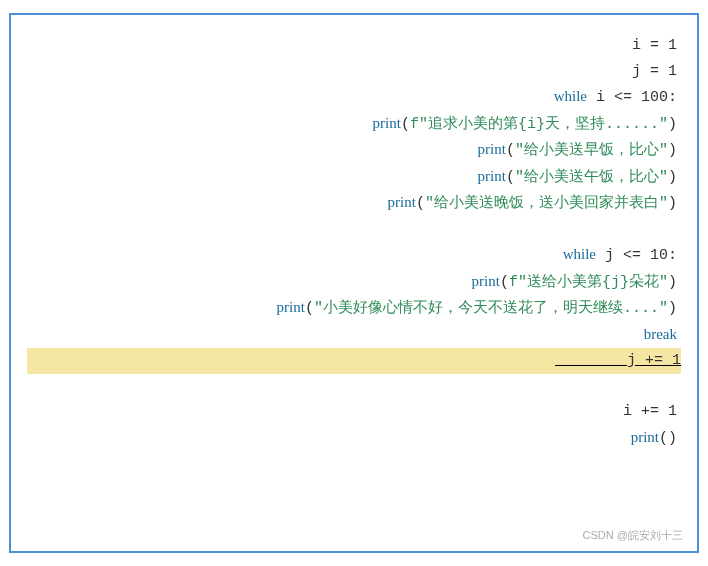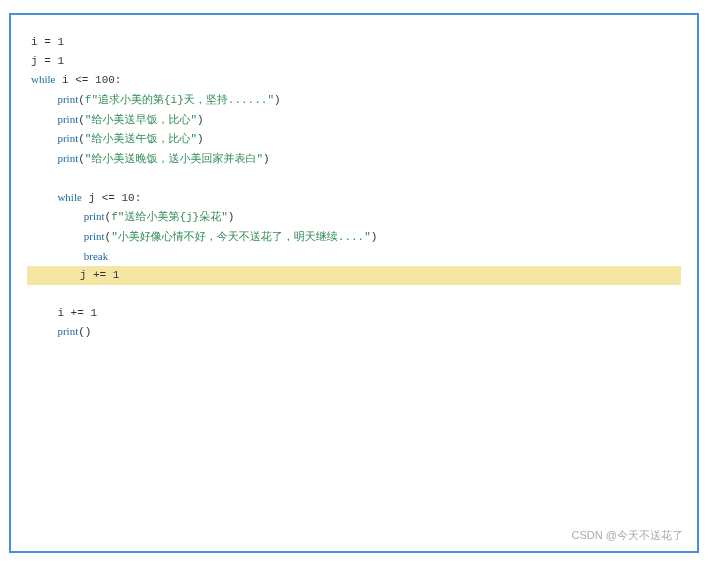--- a/index.html
+++ b/index.html
@@ -14,23 +14,24 @@
     }
     .code-container {
       width: 690px;
       min-height: 540px;
       background: #ffffff;
       border: 2px solid #4a90d9;
       padding: 18px 20px 14px 20px;
       position: relative;
     }
     .code-block {
-      font-size: 11px;
+      font-size: 15px;
       line-height: 1.7;
       white-space: pre;
+      text-align: right;
     }
     .kw { color: #1a6b9a; font-weight: normal; font-family: Liberation Serif, serif; }
     .num { color: #333333; }
     .str { color: #2e8b57; } 
     .fstr { color: #2e8b57; }
     .var { color: #333333; }
     .plain { color: #333333; }
     .watermark {
       position: absolute;
       bottom: 8px;
@@ -41,21 +42,22 @@
     }
     .line {
       display: block;
       min-height: 1.7em;
     }
     .line-highlighted {
       background-color: #f5e6a3;
       display: block;
       margin-left: -4px;
       margin-right: -4px;
+      text-decoration: underline;
     }
   </style>
 </head>
 <body>
 
 <div class="code-container">
   <div class="code-block" id="code-output"><span class="line"><span class="var">i</span><span class="plain"> = </span><span class="num">1</span></span><span class="line"><span class="var">j</span><span class="plain"> = </span><span class="num">1</span></span><span class="line"><span class="kw">while</span><span class="plain"> i &lt;= 100:</span></span><span class="line"><span>    </span><span class="kw">print</span><span class="plain">(</span><span class="fstr">f"追求小美的第{i}天，坚持......"</span><span class="plain">)</span></span><span class="line"><span>    </span><span class="kw">print</span><span class="plain">(</span><span class="str">"给小美送早饭，比心"</span><span class="plain">)</span></span><span class="line"><span>    </span><span class="kw">print</span><span class="plain">(</span><span class="str">"给小美送午饭，比心"</span><span class="plain">)</span></span><span class="line"><span>    </span><span class="kw">print</span><span class="plain">(</span><span class="str">"给小美送晚饭，送小美回家并表白"</span><span class="plain">)</span></span><span class="line"></span><span class="line"><span>    </span><span class="kw">while</span><span class="plain"> j &lt;= 10:</span></span><span class="line"><span>        </span><span class="kw">print</span><span class="plain">(</span><span class="fstr">f"送给小美第{j}朵花"</span><span class="plain">)</span></span><span class="line"><span>        </span><span class="kw">print</span><span class="plain">(</span><span class="str">"小美好像心情不好，今天不送花了，明天继续...."</span><span class="plain">)</span></span><span class="line"><span>        </span><span class="kw">break</span></span><span class="line-highlighted"><span>        </span><span class="plain">j += </span><span class="num">1</span></span><span class="line"></span><span class="line"><span>    </span><span class="plain">i += </span><span class="num">1</span></span><span class="line"><span>    </span><span class="kw">print</span><span class="plain">()</span></span></div>
-  <div class="watermark">CSDN @今天不送花了</div>
+  <div class="watermark">CSDN @皖安刘十三</div>
 </div>
 
 </body></html>

